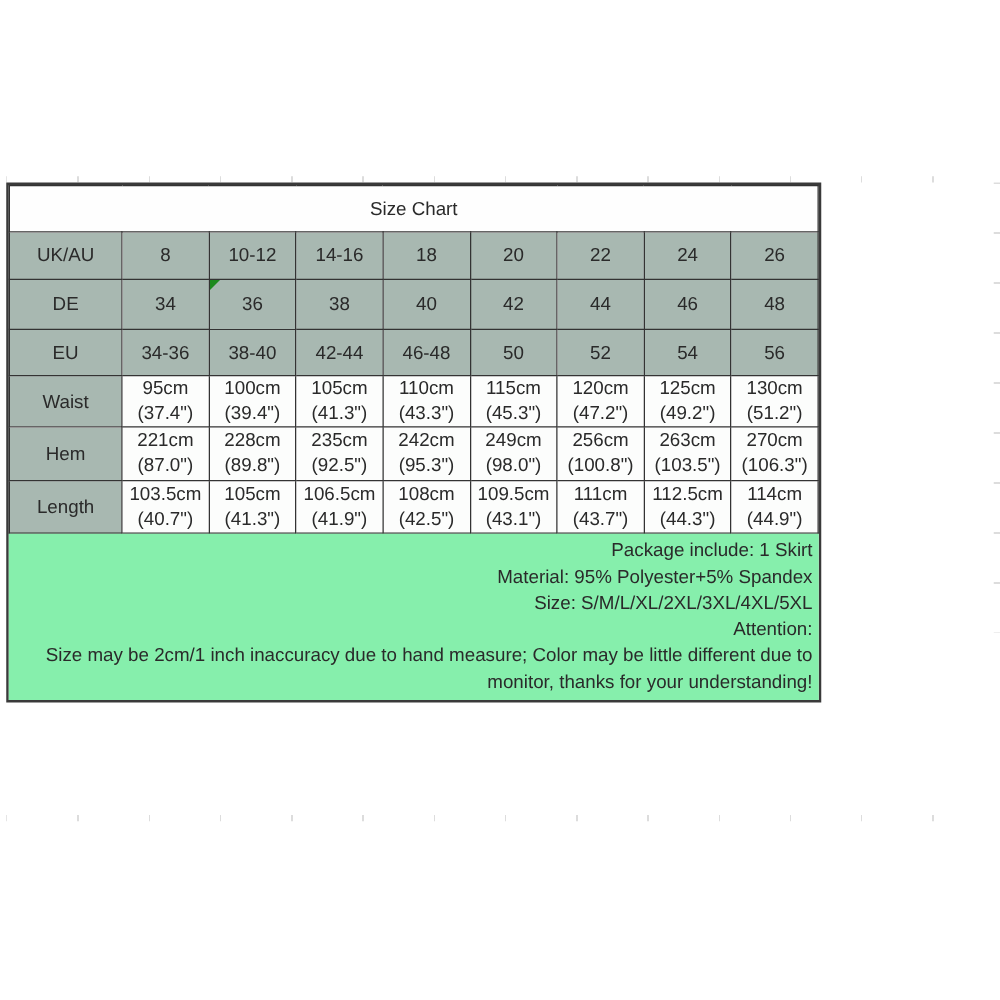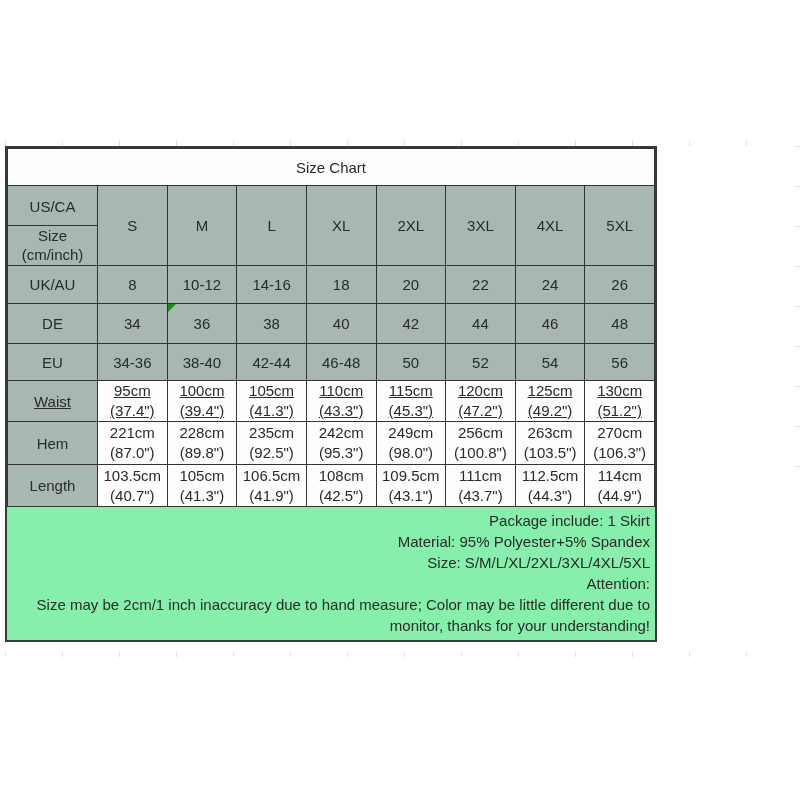--- a/index.html
+++ b/index.html
@@ -32,21 +32,21 @@
   table.chart td{
     border:1.5px solid #333333;text-align:center;vertical-align:middle;
     font-size:15px;padding:0;overflow:hidden;
   }
   col.c0{width:90px;}
   tr.r-title{height:37px;}
   tr.r-head{height:80px;}
   tr.r0{height:38px;}
   tr.r1{height:40px;}
   tr.r2{height:37px;padding-left:24px;}
-  tr.r3{height:41px;text-decoration:underline;}
+  tr.r3{height:41px;}
   tr.r4{height:43px;}
   tr.r5{height:42px;padding-left:44px;}
   td.tt{background:#fefefe;font-size:16px;}
   td.hd{background:#a8b8b1;}
   td.wv{background:#fcfdfc;white-space:pre-line;line-height:20px;}
   td.corner{background:#a8b8b1;padding:0;}
   .corner-inner{display:flex;flex-direction:column;height:100%;}
   .ct{
     flex:0 0 37px;display:flex;align-items:center;justify-content:center;
     border-bottom:1.5px solid #333333;
@@ -84,37 +84,20 @@
           <col>
           <col>
           <col>
           <col>
           <col>
           <col>
       </colgroup>
       <tbody>
         <tr class="r-title">
           <td class="tt" colspan="9">Size Chart</td>
-        </tr>
-        <tr class="r-head">
-          <td class="corner">
-            <div class="corner-inner">
-              <div class="ct">US/CA</div>
-              <div class="cb">Size
-(cm/inch)</div>
-            </div>
-          </td>
-          <td class="hd">S</td>
-          <td class="hd">M</td>
-          <td class="hd">L</td>
-          <td class="hd">XL</td>
-          <td class="hd">2XL</td>
-          <td class="hd">3XL</td>
-          <td class="hd">4XL</td>
-          <td class="hd">5XL</td>
         </tr>
         <tr class="r0">
           <td class="hd">UK/AU</td>
           <td class="hd">8</td>
           <td class="hd">10-12</td>
           <td class="hd">14-16</td>
           <td class="hd">18</td>
           <td class="hd">20</td>
           <td class="hd">22</td>
           <td class="hd">24</td>

